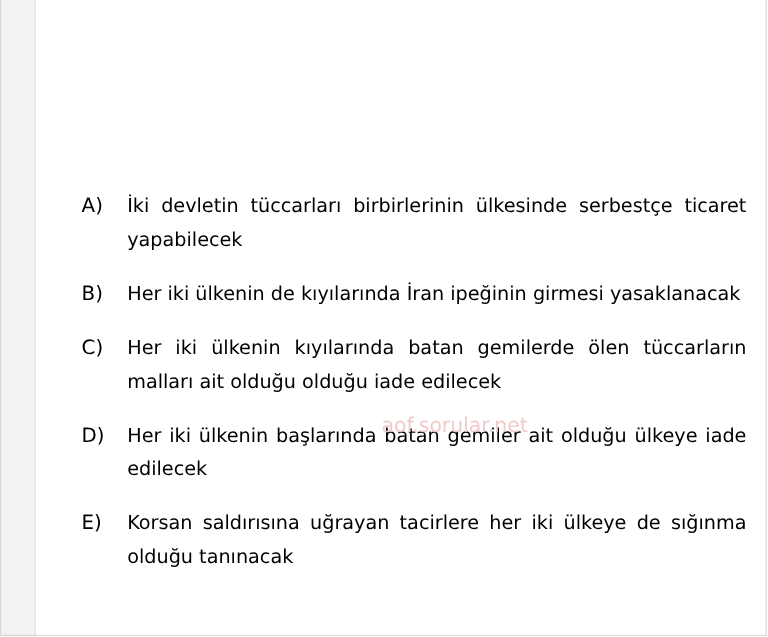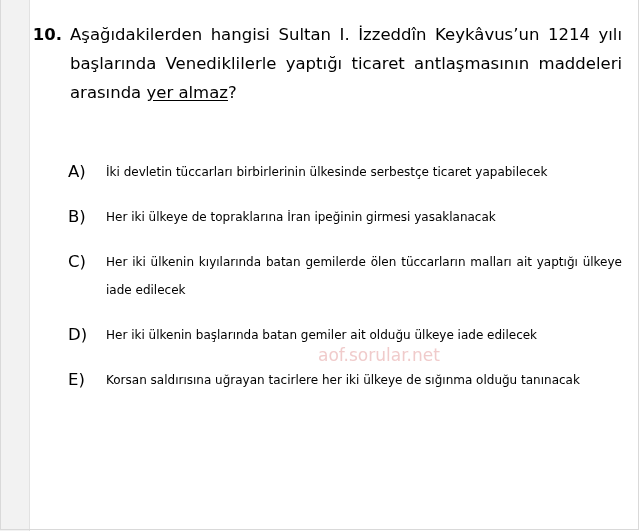--- a/index.html
+++ b/index.html
@@ -109,21 +109,21 @@
   }
   .opt-letter {
     flex: 0 0 auto;
     width: 38px;
     font-size: 16.5px;
     line-height: 28px;
     color: #000;
   }
   .opt-text {
     flex: 1 1 auto;
-    font-size: 12px;
+    font-size: 16px;
     line-height: 28px;
     text-align: justify;
     text-align-last: left;
     color: #000;
   }
   .center-watermark {
     position: absolute;
     left: 318px;
     top: 345px;
     font-size: 17px;
@@ -138,40 +138,36 @@
 <body>
 
 <div class="page">
 
   <div class="sidebar">
     <div class="sidebar-watermark">aof.sorular.net</div>
   </div>
 
   <div class="content">
 
-    <div class="question">
-      <div class="q-number">10.</div>
-      <div class="q-text"><span>Aşağıdakilerden hangisi Sultan I. İzzeddîn Keykâvus’un 1214 yılı başlarında Venediklilerle yaptığı ticaret antlaşmasının maddeleri arasında </span><u>yer almaz</u><span>?</span></div>
-    </div>
 
     <div class="options">
 
       <div class="option">
         <div class="opt-letter">A)</div>
         <div class="opt-text">İki devletin tüccarları birbirlerinin ülkesinde serbestçe ticaret yapabilecek</div>
       </div>
 
       <div class="option">
         <div class="opt-letter">B)</div>
-        <div class="opt-text">Her iki ülkeye de topraklarına İran ipeğinin girmesi yasaklanacak</div>
+        <div class="opt-text">Her iki ülkenin de kıyılarında İran ipeğinin girmesi yasaklanacak</div>
       </div>
 
       <div class="option">
         <div class="opt-letter">C)</div>
-        <div class="opt-text">Her iki ülkenin kıyılarında batan gemilerde ölen tüccarların malları ait yaptığı ülkeye iade edilecek</div>
+        <div class="opt-text">Her iki ülkenin kıyılarında batan gemilerde ölen tüccarların malları ait olduğu olduğu iade edilecek</div>
       </div>
 
       <div class="option">
         <div class="opt-letter">D)</div>
         <div class="opt-text">Her iki ülkenin başlarında batan gemiler ait olduğu ülkeye iade edilecek</div>
       </div>
 
       <div class="option">
         <div class="opt-letter">E)</div>
         <div class="opt-text">Korsan saldırısına uğrayan tacirlere her iki ülkeye de sığınma olduğu tanınacak</div>

